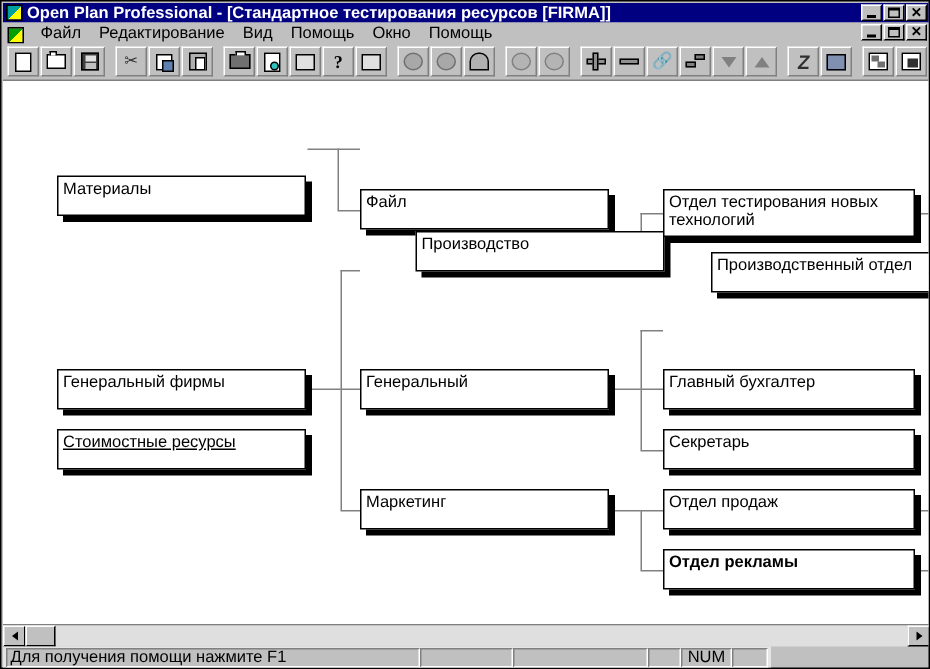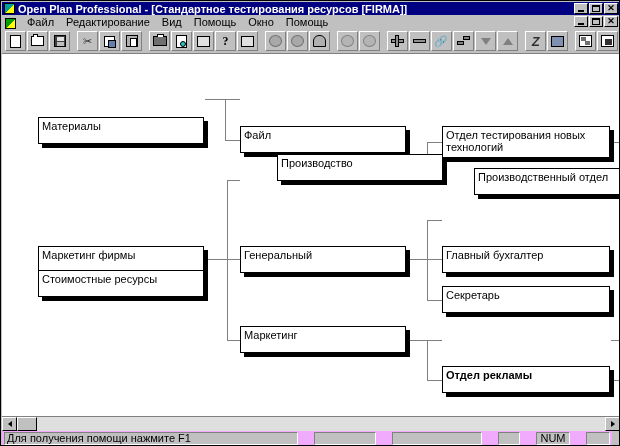--- a/index.html
+++ b/index.html
@@ -249,27 +249,27 @@
     border-left: 1px solid #ffffff;
     border-right: 1px solid #000000;
     border-bottom: 1px solid #000000;
     box-sizing: border-box;
   }
 
   
   .statusbar {
     position: absolute;
     left: 1px; top: 430px;
-    width: 610px; height: 15px;
-    background: #f0abfc;
+    width: 512px; height: 15px;
+    background: #e5e5e5;
     display: flex;
     align-items: stretch;
     padding: 1px 2px;
     box-sizing: border-box;
-    gap: 16px;
+    gap: 0;
   }
   .pane {
     background: #c0c0c0;
     border-top: 1px solid #808080;
     border-left: 1px solid #808080;
     border-right: 1px solid #ffffff;
     border-bottom: 1px solid #ffffff;
     box-sizing: border-box;
     font-size: 11px;
     color: #000;
@@ -443,26 +443,27 @@
       <div class="conn h" style="left: 609px; top: 88px; width: 9px;"></div>
       <div class="conn h" style="left: 609px; top: 127px; width: 9px;"></div>
       <div class="conn h" style="left: 609px; top: 286px; width: 9px;"></div>
       <div class="conn h" style="left: 609px; top: 326px; width: 9px;"></div>
       <div class="node" style="left: 36px; top: 32px; width: 166px; height: 27px; margin-top: 31px;">Материалы</div>
       <div class="node" style="left: 238px; top: 72px; width: 166px; height: 27px;">Файл</div>
       <div class="node" style="left: 238px; top: 100px; width: 166px; height: 27px; margin-left: 37px;">Производство</div>
       <div class="node" style="left: 440px; top: 72px; width: 168px; height: 32px;">Отдел тестирования новых
 технологий</div>
       <div class="node" style="left: 440px; top: 114px; width: 168px; height: 27px; margin-left: 32px;">Производственный отдел</div>
-      <div class="node" style="left: 36px; top: 192px; width: 166px; height: 27px;">Маркетинг фирмы</div>
-      <div class="node" style="left: 36px; top: 216px; width: 166px; height: 27px;">Стоимостные ресурсы</div>
+      <div class="node" style="left: 36px; top: 192px; width: 166px; height: 27px;">Генеральный фирмы</div>
+      <div class="node" style="left: 36px; top: 232px; width: 166px; height: 27px; text-decoration: underline;">Стоимостные ресурсы</div>
       <div class="node" style="left: 238px; top: 192px; width: 166px; height: 27px;">Генеральный</div>
       <div class="node" style="left: 440px; top: 192px; width: 168px; height: 27px;">Главный бухгалтер</div>
       <div class="node" style="left: 440px; top: 232px; width: 168px; height: 27px;">Секретарь</div>
       <div class="node" style="left: 238px; top: 272px; width: 166px; height: 27px;">Маркетинг</div>
+      <div class="node" style="left: 440px; top: 272px; width: 168px; height: 27px;">Отдел продаж</div>
       <div class="node" style="left: 440px; top: 312px; width: 168px; height: 27px; font-weight: bold;">Отдел рекламы</div>
     </div>
 
   <div class="hscroll">
     <div class="sb-btn">
         <span class="sb-arrow-l"></span>
       </div>
     <div class="sb-track">
       <div class="sb-thumb"></div>
     </div>

